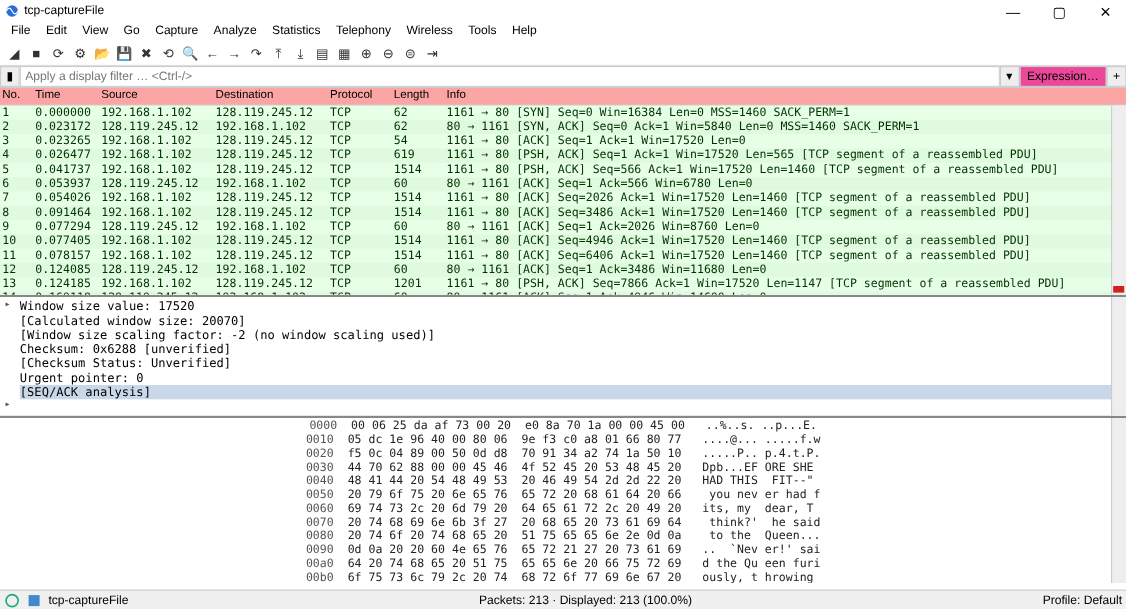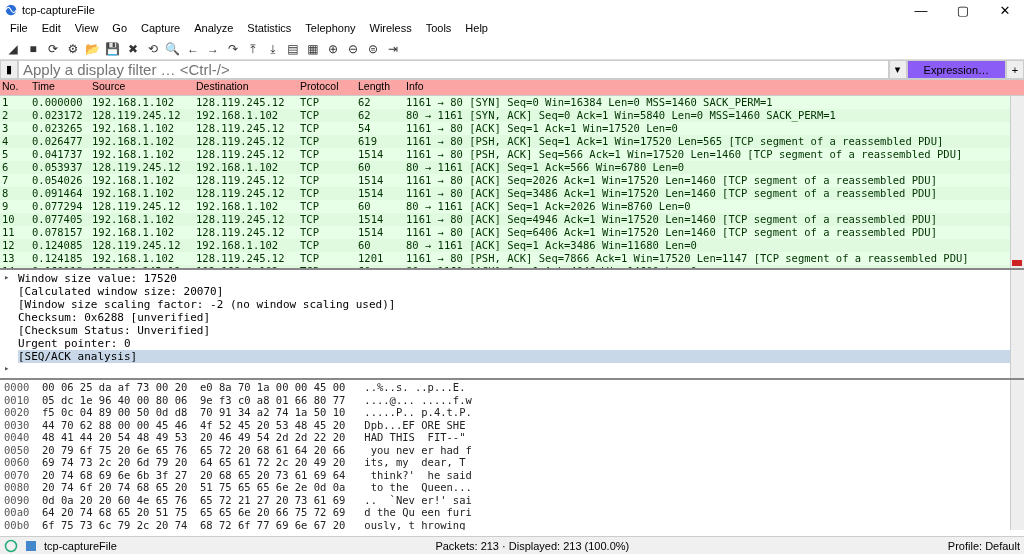--- a/index.html
+++ b/index.html
@@ -41,25 +41,25 @@
   .tb-gray { color:#777; }
   
   .filter-bar {
     display: flex; align-items: stretch; height: 20px;
     border-bottom: 1px solid #ccc;
   }
   .filter-bar .bk { width: 18px; background:#eee; border:1px solid #ccc;
     display:flex;align-items:center;justify-content:center; font-size:11px; }
   .filter-bar input {
     flex: 1; border: 1px solid #ccc; padding: 1px 4px;
-    font-family: inherit; font-size: 15px; color:#888;
+    font-family: inherit; font-size: 11px; color:#888;
     background:#fff;
   }
   .filter-bar .expr {
-    border:1px solid #ccc; padding:1px 16px; background:#8b5cf6; font-size:11px;
+    border:1px solid #ccc; padding:1px 6px; background:#ec4899; font-size:11px;
     display:flex; align-items:center;
   }
   
   .packet-list { height: 190px; overflow:hidden; border-bottom: 2px solid #888; position:relative;}
   .pl-head, .pl-row {
     display: grid;
     grid-template-columns: 26px 56px 100px 100px 54px 44px 1fr;
     gap: 4px;
     padding: 0 2px;
     white-space: nowrap;
@@ -80,21 +80,21 @@
   .details div { line-height: 13px; white-space:pre; }
   .details .sel { background:#c8d8e8; }
   .det-scroll{position:absolute; right:0; top:0; bottom:0; width:14px; background:#eee; border-left:1px solid #ccc;}
   
   .hex {
     font-family: "Consolas", monospace; font-size:10.5px;
     padding: 1px 4px; color:#222; overflow:hidden; height: 150px;
     position:relative;
   }
   .hex-scroll{position:absolute; right:0; top:0; bottom:0; width:14px; background:#eee; border-left:1px solid #ccc;}
-  .hex .ln { white-space: pre; line-height: 12.5px;}
+  .hex .ln { white-space: pre; line-height: 12.5px; text-align: center;}
   .hex .off { color:#555; }
   
   .status {
     position:absolute; bottom:0; left:0; right:0;
     height: 18px; background:#f0f0f0; border-top:1px solid #ccc;
     display:flex; align-items:center; font-size:11px; padding:0 4px;
     justify-content: space-between;
   }
   .status .s-left { display:flex; gap:6px; align-items:center;}
   .status .s-ico { width:14px; height:14px; display:inline-block; }

